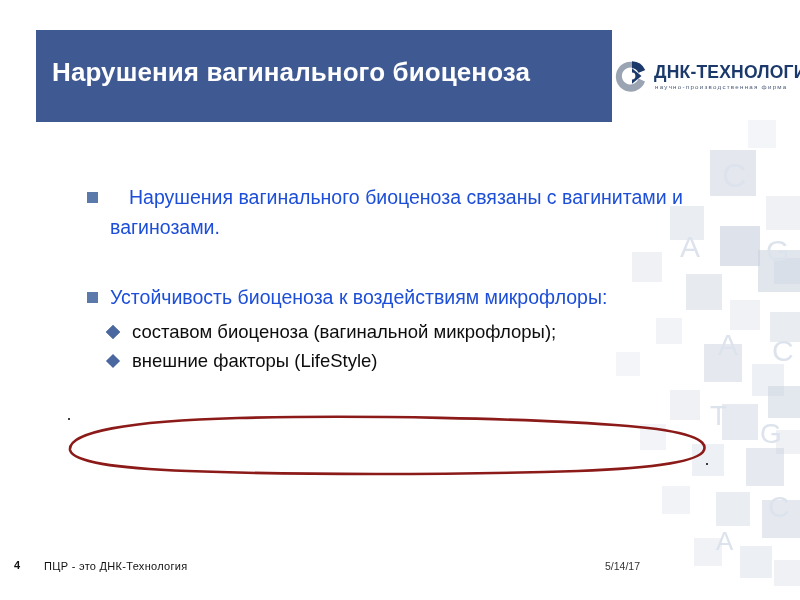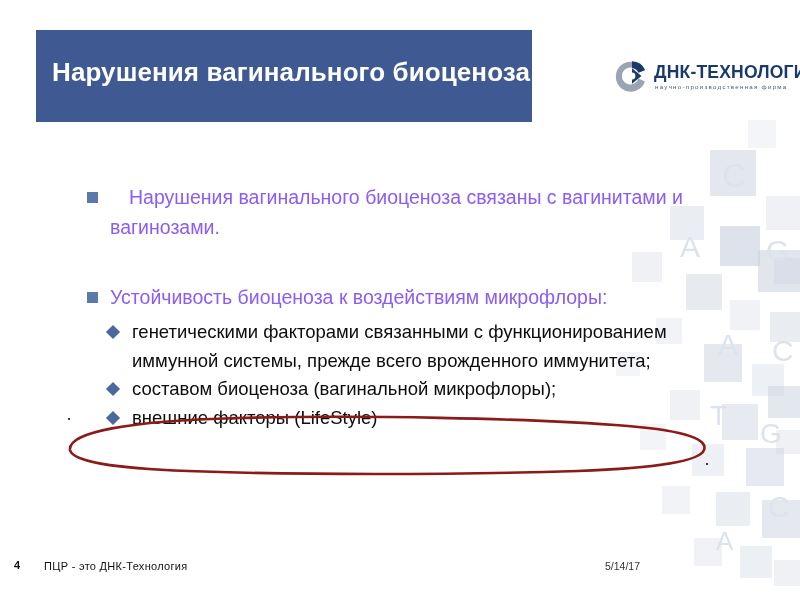--- a/index.html
+++ b/index.html
@@ -38,21 +38,21 @@
     font-weight: normal;
     line-height: 1;
     user-select: none;
   }
 
   
   #title-bar {
     position: absolute;
     left: 36px;
     top: 30px;
-    width: 496px;
+    width: 576px;
     height: 92px;
     background: #3f5a93;
   }
   #title-text {
     position: absolute;
     left: 16px;
     top: 27px;
     width: 548px;
     color: #ffffff;
     font-size: 26px;
@@ -99,21 +99,21 @@
   #content {
     position: absolute;
     left: 84px;
     top: 182px;
     width: 660px;
   }
   .lvl1 {
     position: relative;
     padding-left: 26px;
     margin-bottom: 6px;
-    color: #8b5cf6;
+    color: #1d4ed8;
     font-size: 19.5px;
     line-height: 30px;
   }
   .lvl1 > .sq-bullet {
     position: absolute;
     left: 3px;
     top: 10px;
     width: 11px;
     height: 11px;
     background: #5c79ab;
@@ -255,21 +255,20 @@
 
     <div id="gap-block"></div>
 
     <div class="lvl1">
       <span class="sq-bullet"></span>
       <span>Устойчивость биоценоза к воздействиям микрофлоры:</span>
     </div>
 
     <div class="lvl2">
       <span class="di-bullet"></span>
-      <span>генетическими факторами связанными с функционированием иммунной системы, прежде всего врожденного иммунитета;</span>
     </div>
 
     <div class="lvl2">
       <span class="di-bullet"></span>
       <span>составом биоценоза (вагинальной микрофлоры);</span>
     </div>
 
     <div class="lvl2">
       <span class="di-bullet"></span>
       <span>внешние факторы (LifeStyle)</span>

